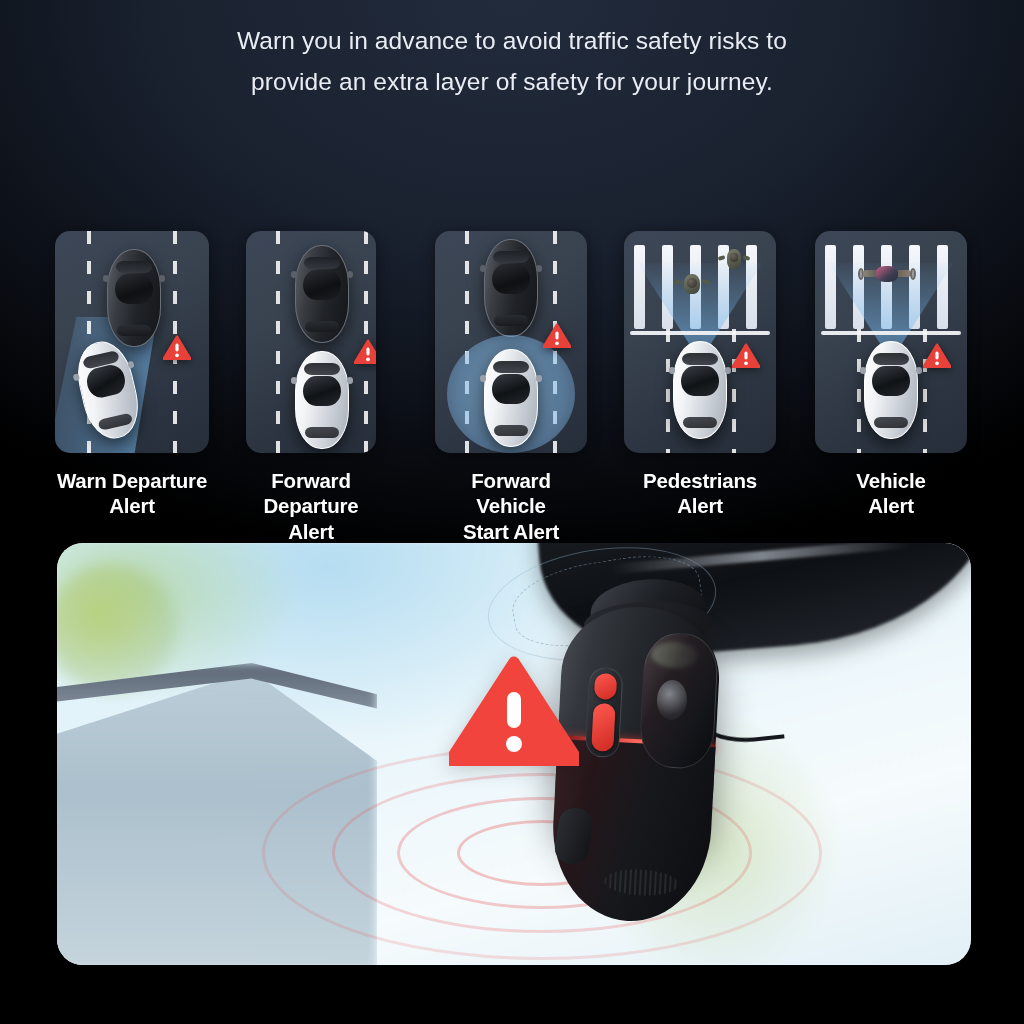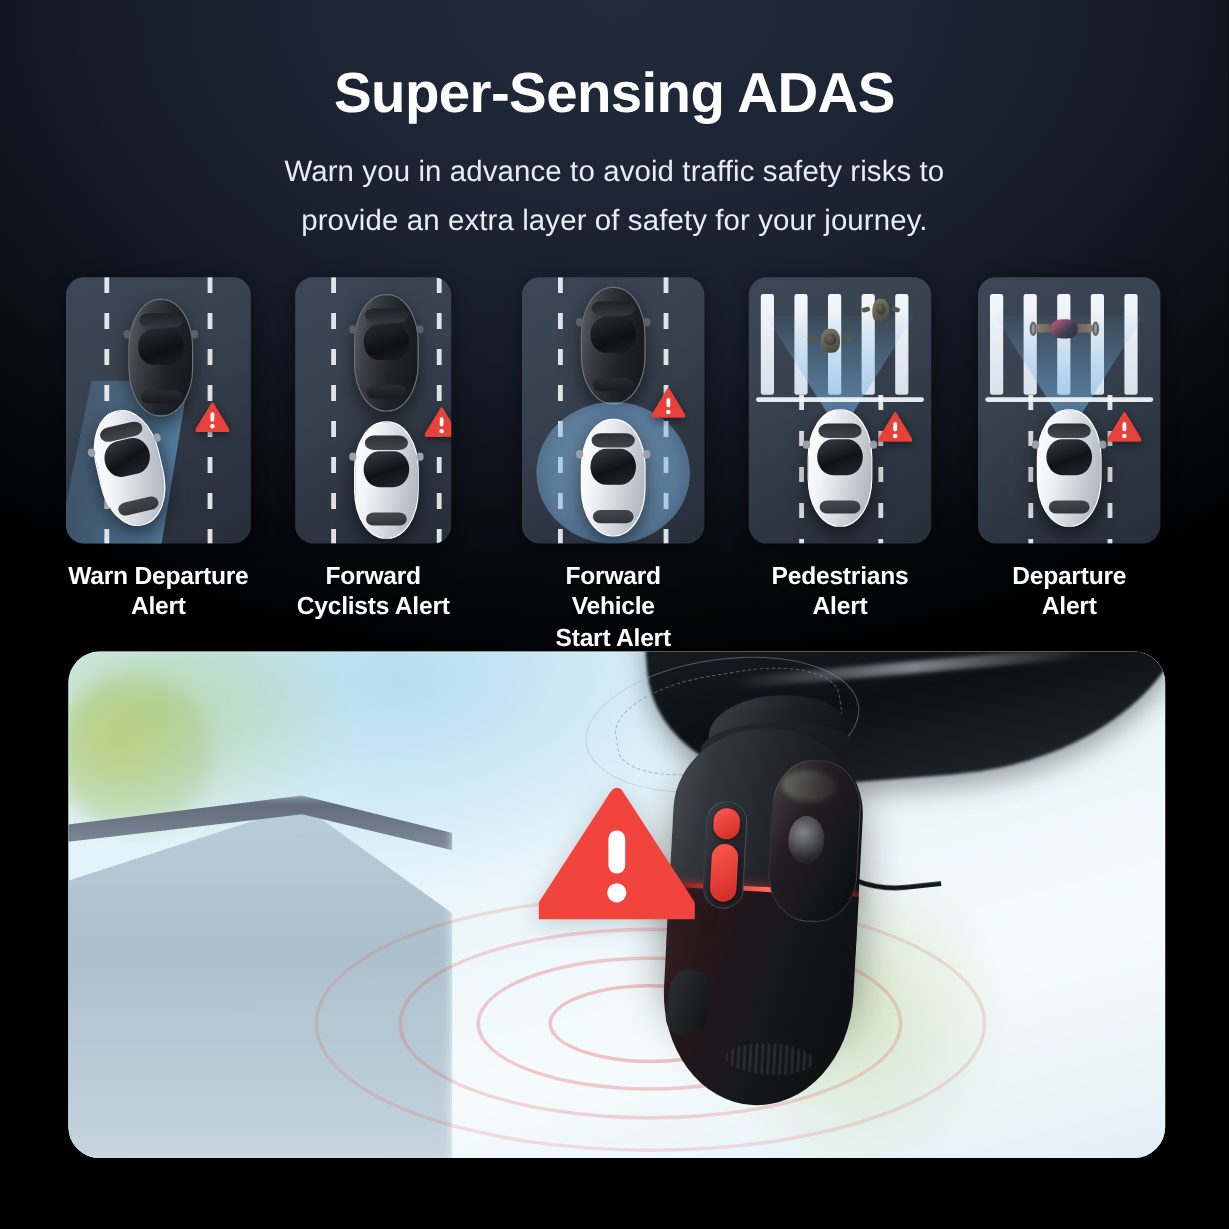--- a/index.html
+++ b/index.html
@@ -322,21 +322,20 @@
 
   .photo-warn { position:absolute; left:392px; top:113px; width:130px; height:110px; }
   .photo-warn svg { width:100%; height:100%; filter:drop-shadow(0 4px 10px rgba(0,0,0,.18)); }
 </style>
 </head>
 <body>
 
 <div id="page">
 
   <div class="header">
-    <div class="title">Super-Sensing ADAS</div>
     <div class="subtitle">
       <div>Warn you in advance to avoid traffic safety risks to</div>
       <div>provide an extra layer of safety for your journey.</div>
     </div>
   </div>
 
   <div class="cards">
 
     <div class="card-wrap" style="left:55px; width:154px;">
       <div class="card">
@@ -403,21 +402,21 @@
         <div class="warn" style="left:108px; top:108px; width:28px; height:25px;">
           <svg viewBox="0 0 36 32">
               <path d="M18 2 L35 30 Q36 32 33 32 L3 32 Q0 32 1 30 Z" fill="#e8413a" stroke="#e8413a" stroke-width="3" stroke-linejoin="round"></path>
               <rect x="16" y="11" width="4" height="10" rx="2" fill="#fff"></rect>
               <circle cx="18" cy="26" r="2.4" fill="#fff"></circle>
             </svg>
         </div>
       </div>
       <div class="card-label">
         <div>Forward</div>
-        <div>Cyclists Alert</div>
+        <div>Departure Alert</div>
       </div>
     </div>
 
     <div class="card-wrap" style="left:435px; width:152px;">
       <div class="card">
         <div class="lane-dash" style="left:30px;"></div>
         <div class="lane-dash" style="left:118px;"></div>
         <div class="car dark" style="left:49px; top:8px; width:54px; height:98px;">
           <div class="body"></div>
             <div class="wind-f"></div>
@@ -525,21 +524,21 @@
         </div>
         <div class="warn" style="left:108px; top:112px; width:28px; height:25px;">
           <svg viewBox="0 0 36 32">
               <path d="M18 2 L35 30 Q36 32 33 32 L3 32 Q0 32 1 30 Z" fill="#e8413a" stroke="#e8413a" stroke-width="3" stroke-linejoin="round"></path>
               <rect x="16" y="11" width="4" height="10" rx="2" fill="#fff"></rect>
               <circle cx="18" cy="26" r="2.4" fill="#fff"></circle>
             </svg>
         </div>
       </div>
       <div class="card-label">
-        <div>Departure</div>
+        <div>Vehicle</div>
         <div>Alert</div>
       </div>
     </div>
 
   </div>
 
   <div class="photo">
     <div class="sky"></div>
     <div class="foliage"></div>
     <div class="house"></div>

